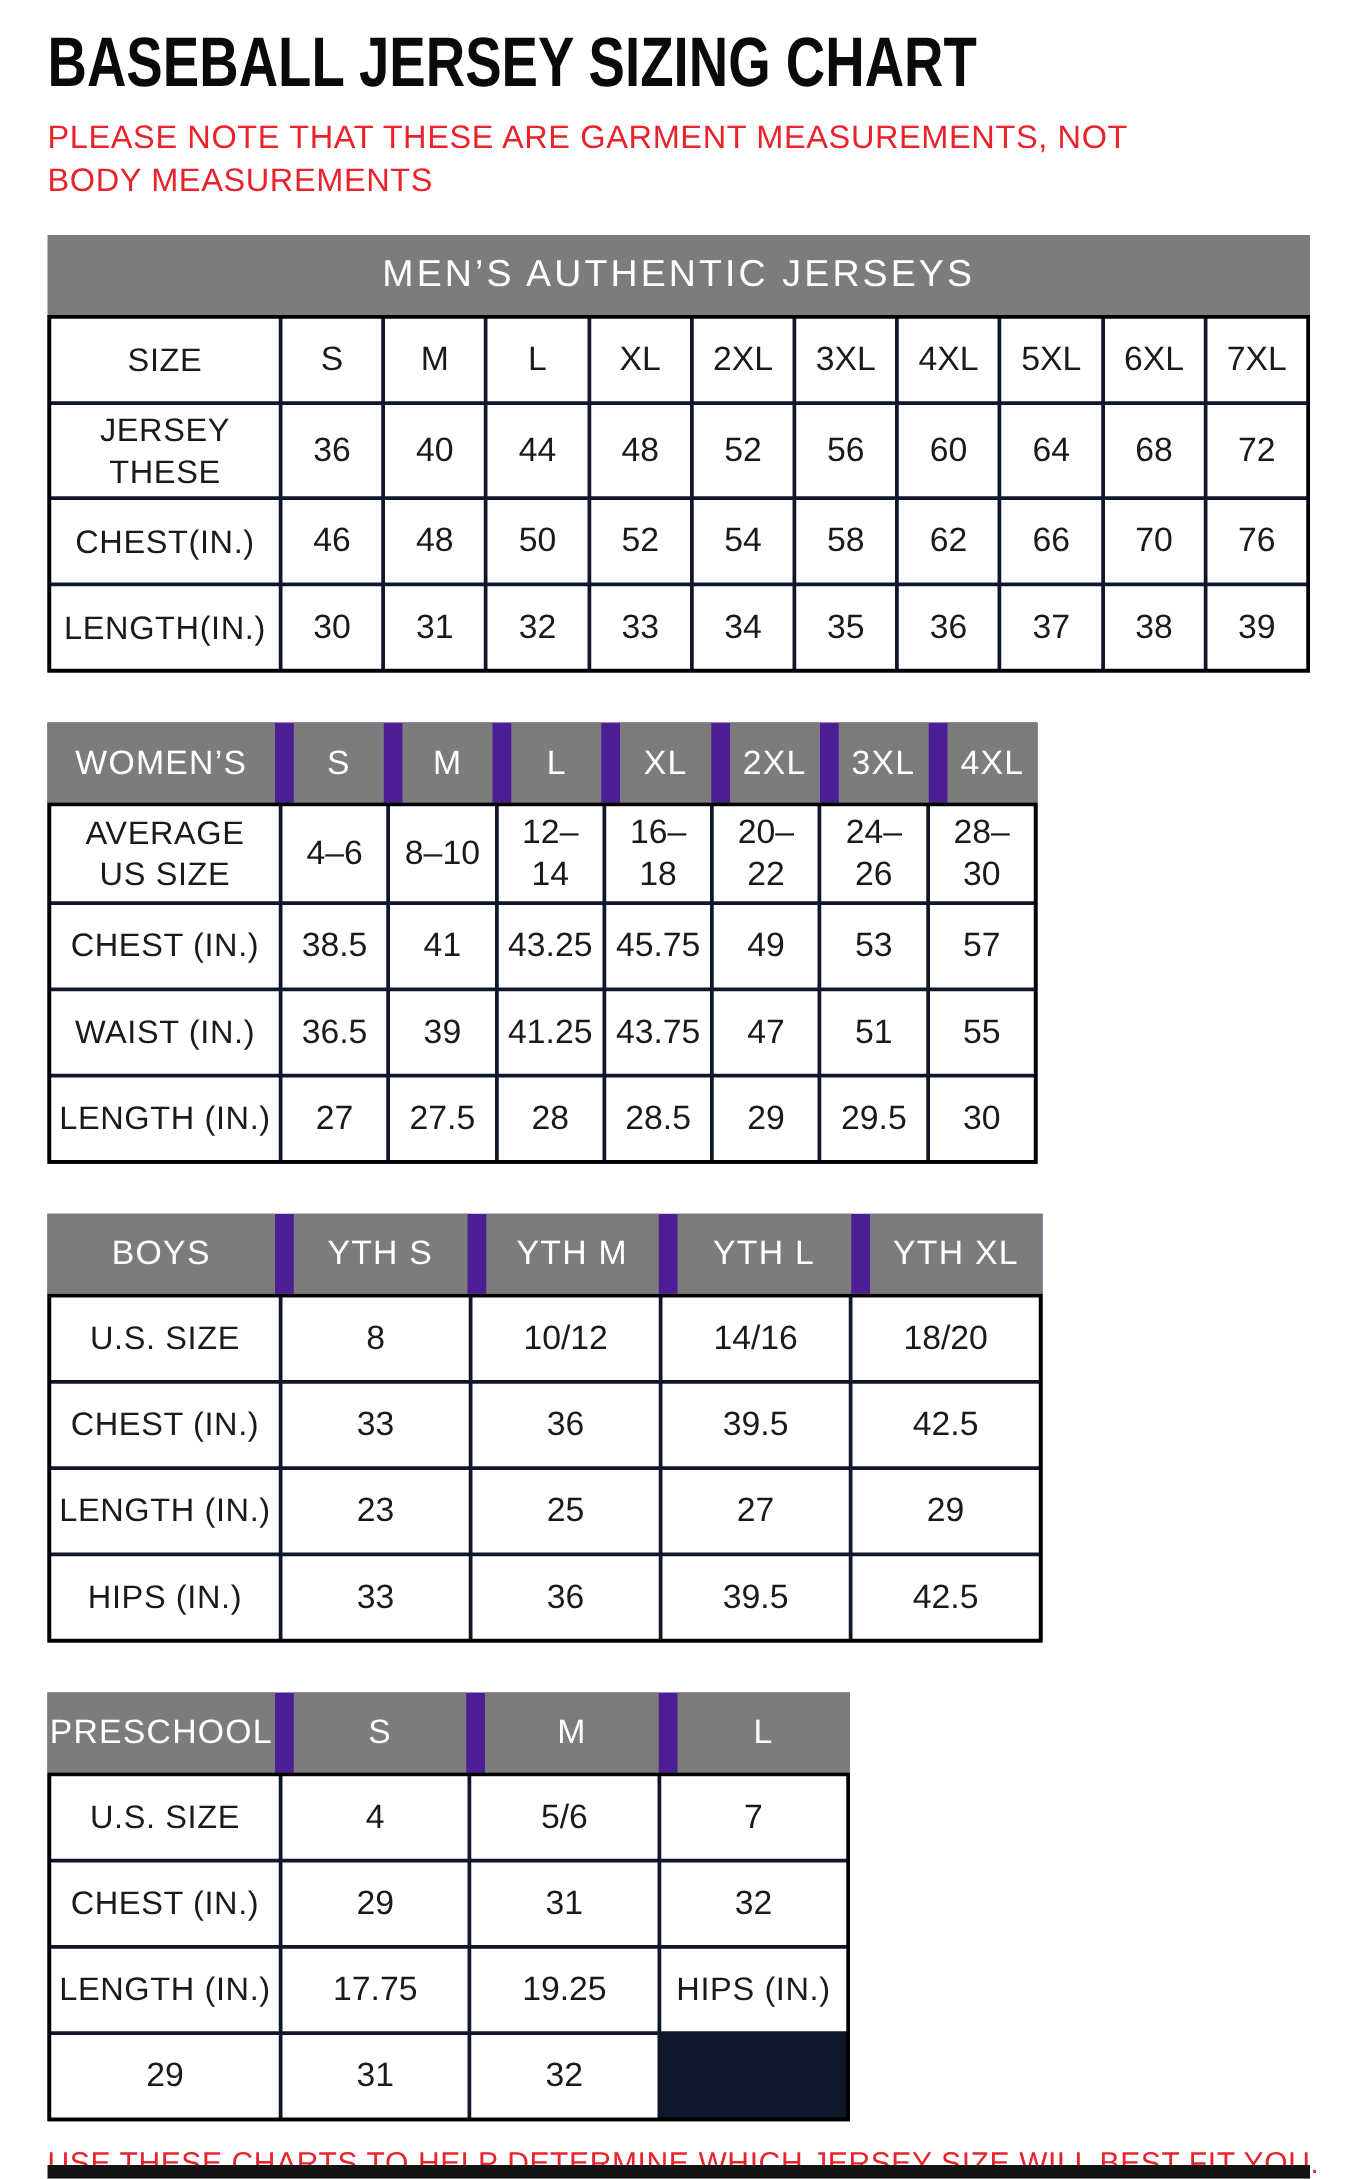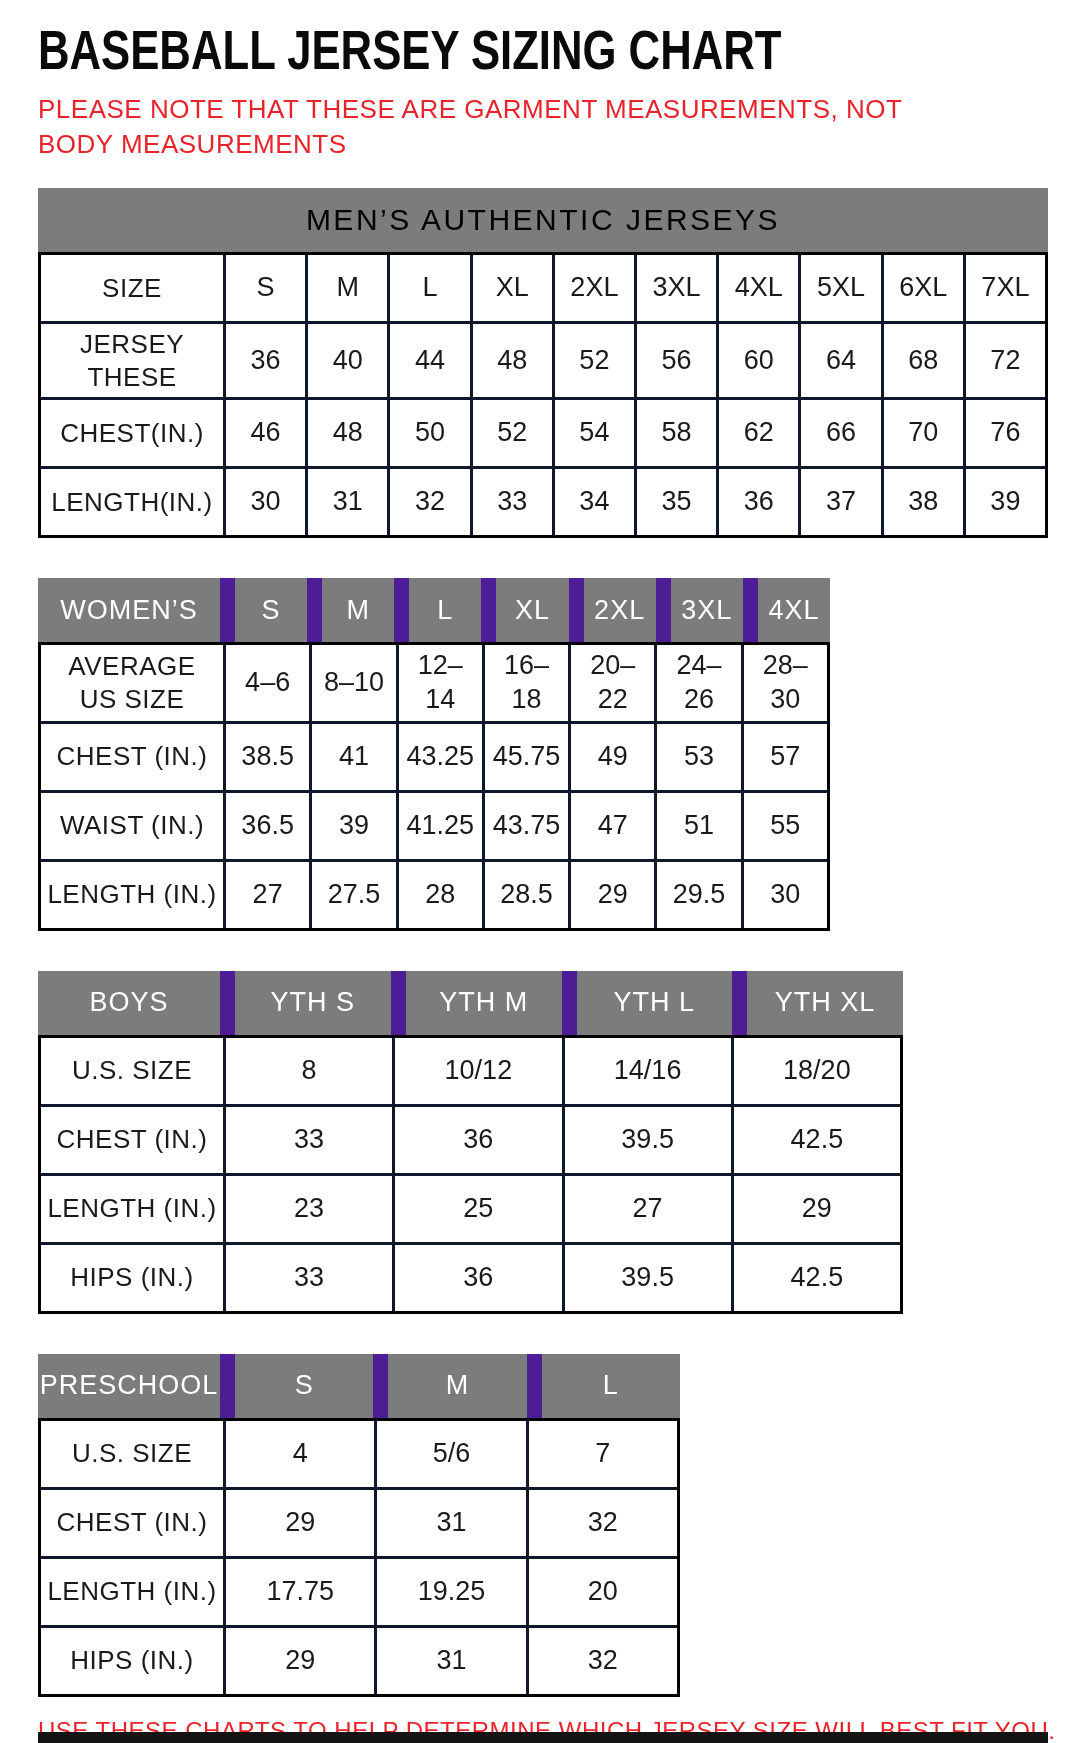--- a/index.html
+++ b/index.html
@@ -18,21 +18,21 @@
     font-size:56px;font-weight:900;line-height:1;white-space:nowrap;
     transform:scaleX(0.78);transform-origin:left center;
     letter-spacing:0px;color:#0a0a0a;
   }
   .note{
     margin-top:14px;color:var(--red);font-size:26px;line-height:1.35;
     letter-spacing:.5px;max-width:880px;font-weight:400;
   }
   .sizing-table{margin-top:0;}
   .title-bar{
-    background:var(--gray);color:#000000;height:64px;
+    background:var(--gray);color:#ffffff;height:64px;
     display:flex;align-items:center;justify-content:center;
     font-size:30px;letter-spacing:2.5px;
   }
   .thead{
     display:grid;grid-template-columns:var(--cols);
     column-gap:15px;grid-auto-rows:64px;background:#4c1d95;
   }
   .thead .hcell{
     background:var(--gray);color:#fff;
     display:flex;align-items:center;justify-content:center;
@@ -156,21 +156,21 @@
         <div class="cell">27</div>
         <div class="cell">27.5</div>
         <div class="cell">28</div>
         <div class="cell">28.5</div>
         <div class="cell">29</div>
         <div class="cell">29.5</div>
         <div class="cell">30</div>
       </div>
     </section>
 
-  <section class="sizing-table" style="--cols:182px repeat(4,1fr); width:865px; margin-top:40px;">
+  <section class="sizing-table" style="--cols:182px repeat(4,1fr); width:796px; margin-top:40px;">
       <div class="thead">
         <div class="hcell">BOYS</div>
         <div class="hcell">YTH S</div>
         <div class="hcell">YTH M</div>
         <div class="hcell">YTH L</div>
         <div class="hcell">YTH XL</div>
       </div>
       <div class="tbody">
         <div class="cell label">U.S. SIZE</div>
         <div class="cell">8</div>
@@ -207,21 +207,20 @@
         <div class="cell">4</div>
         <div class="cell">5/6</div>
         <div class="cell">7</div>
         <div class="cell label">CHEST (IN.)</div>
         <div class="cell">29</div>
         <div class="cell">31</div>
         <div class="cell">32</div>
         <div class="cell label">LENGTH (IN.)</div>
         <div class="cell">17.75</div>
         <div class="cell">19.25</div>
-        <div class="cell">20</div>
         <div class="cell label">HIPS (IN.)</div>
         <div class="cell">29</div>
         <div class="cell">31</div>
         <div class="cell">32</div>
       </div>
     </section>
 
   <p class="footer">USE THESE CHARTS TO HELP DETERMINE WHICH JERSEY SIZE WILL BEST FIT YOU.</p>
 </div>
 

